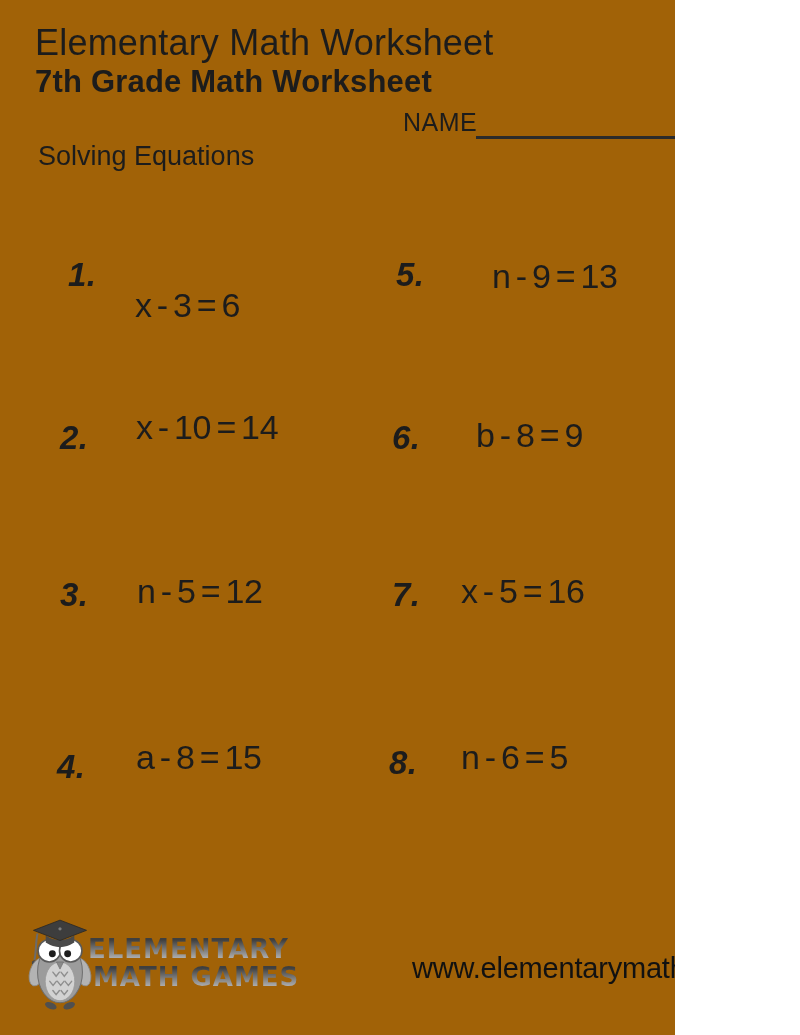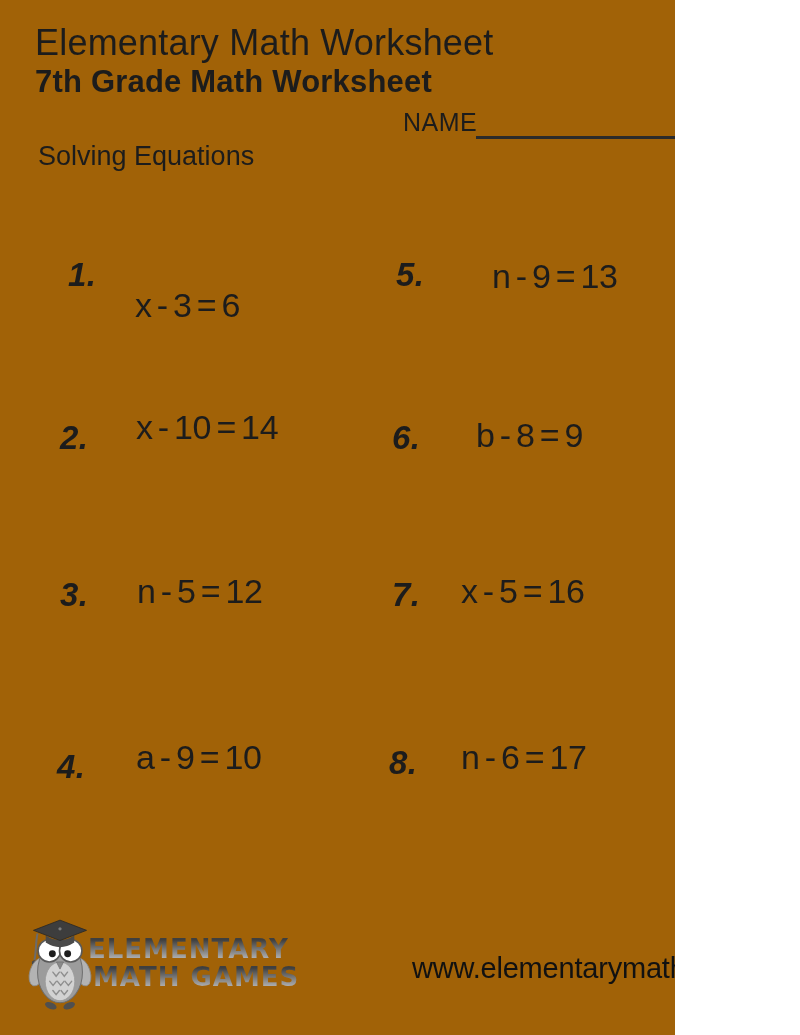--- a/index.html
+++ b/index.html
@@ -54,33 +54,33 @@
   <div class="abs pnum" style="left:68px;  top:258px;">1.</div>
   <div class="abs peq" style="left:135px; top:259px;margin-top:29px;">x - 3 = 6</div>
 
   <div class="abs pnum" style="left:60px;  top:421px;">2.</div>
   <div class="abs peq" style="left:136px; top:410px;">x - 10 = 14</div>
 
   <div class="abs pnum" style="left:60px;  top:578px;">3.</div>
   <div class="abs peq" style="left:137px; top:574px;">n - 5 = 12</div>
 
   <div class="abs pnum" style="left:57px;  top:750px;">4.</div>
-  <div class="abs peq" style="left:136px; top:740px;">a - 9 = 10</div>
+  <div class="abs peq" style="left:136px; top:740px;">a - 8 = 15</div>
 
   <div class="abs pnum" style="left:396px; top:258px;">5.</div>
   <div class="abs peq" style="left:460px; top:259px;margin-left:32px;">n - 9 = 13</div>
 
   <div class="abs pnum" style="left:392px; top:421px;">6.</div>
   <div class="abs peq" style="left:462px; top:418px;margin-left:14px;">b - 8 = 9</div>
 
   <div class="abs pnum" style="left:392px; top:578px;">7.</div>
   <div class="abs peq" style="left:461px; top:574px;text-align:center;">x - 5 = 16</div>
 
   <div class="abs pnum" style="left:389px; top:746px;">8.</div>
-  <div class="abs peq" style="left:461px; top:740px;">n - 6 = 17</div>
+  <div class="abs peq" style="left:461px; top:740px;">n - 6 = 5</div>
 
   <div class="owl-box">
     <svg viewBox="0 0 60 100" width="64" height="102" aria-hidden="true">
 
       <path d="M8 20 C 6 28, 7 36, 5 46" fill="none" stroke="#6b6b6b" stroke-width="2"></path>
       <circle cx="5" cy="49" r="2.6" fill="#4a4a4a"></circle>
 
       <ellipse cx="8" cy="58" rx="7.5" ry="14" fill="#b3b3b3" stroke="#8a8a8a" stroke-width="0.8" transform="rotate(18 8 58)"></ellipse>
       <ellipse cx="52" cy="58" rx="7.5" ry="14" fill="#b3b3b3" stroke="#8a8a8a" stroke-width="0.8" transform="rotate(-18 52 58)"></ellipse>
 

